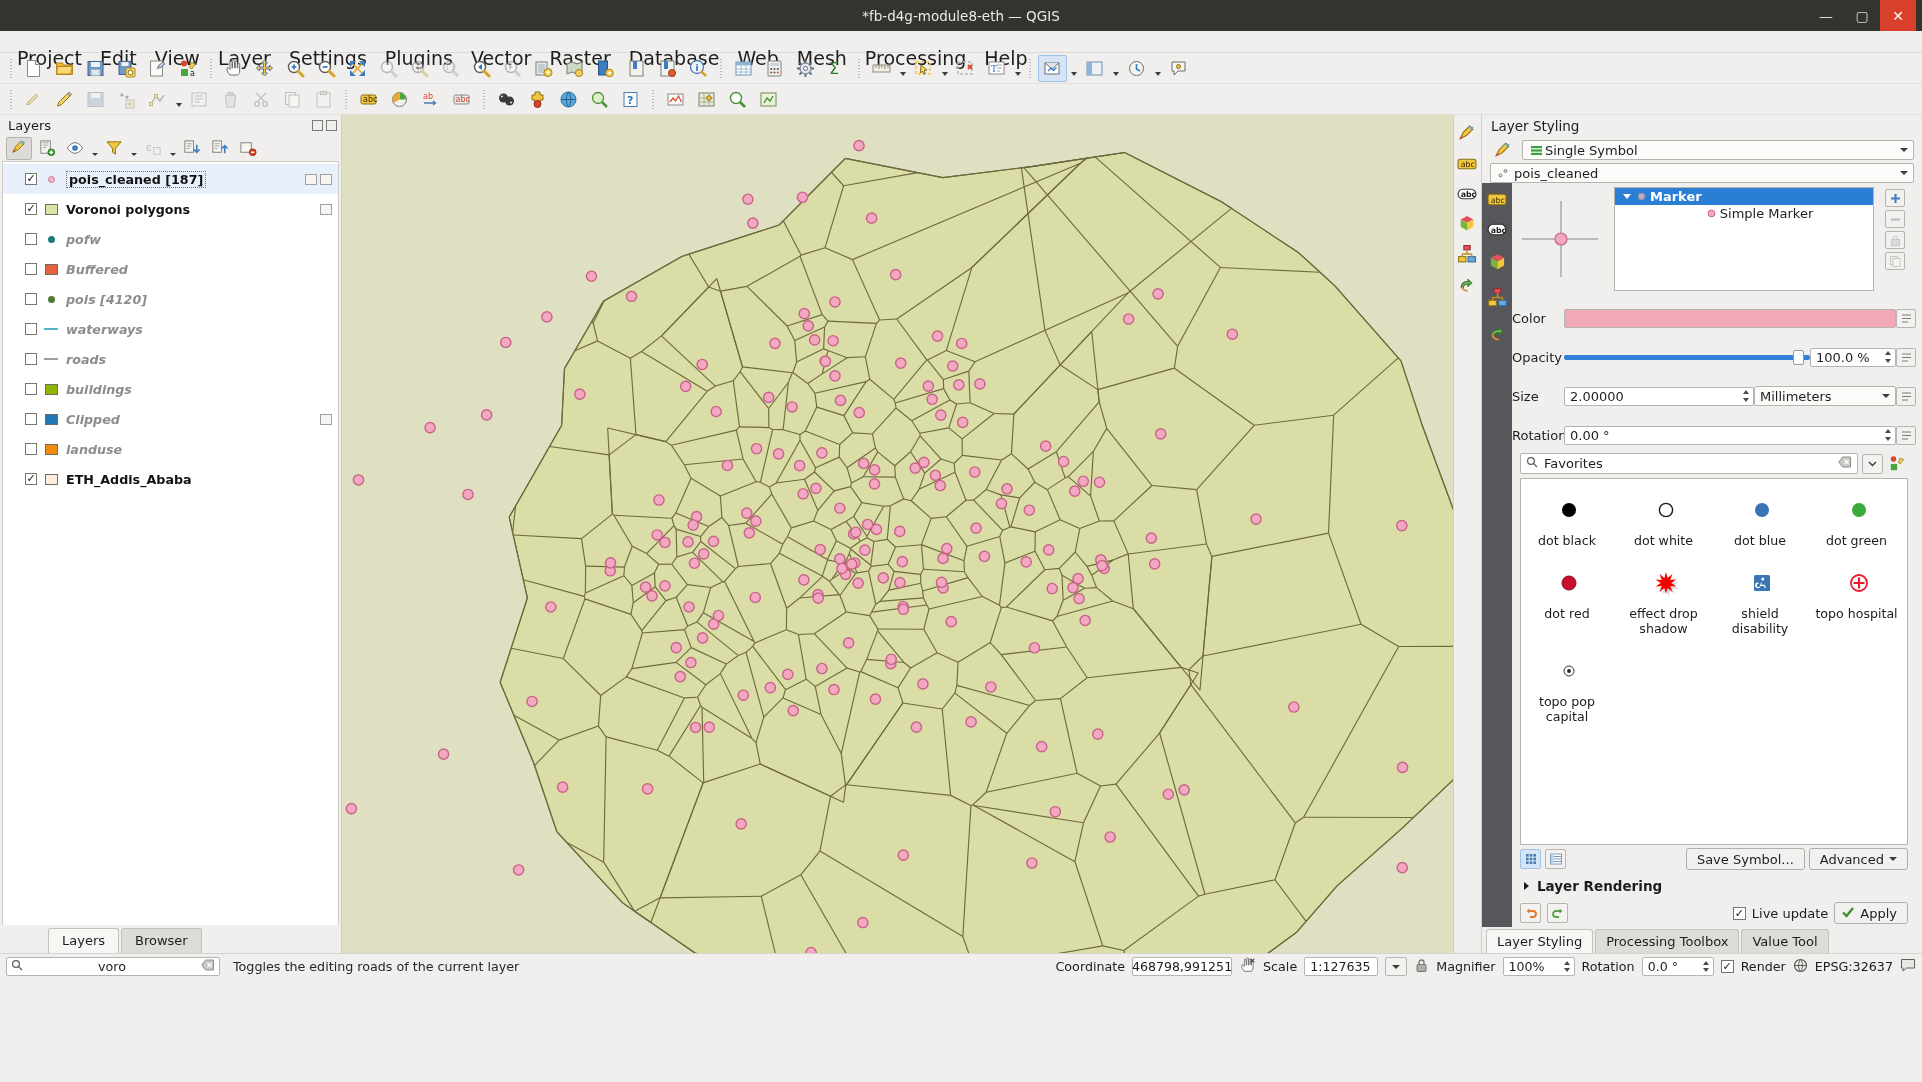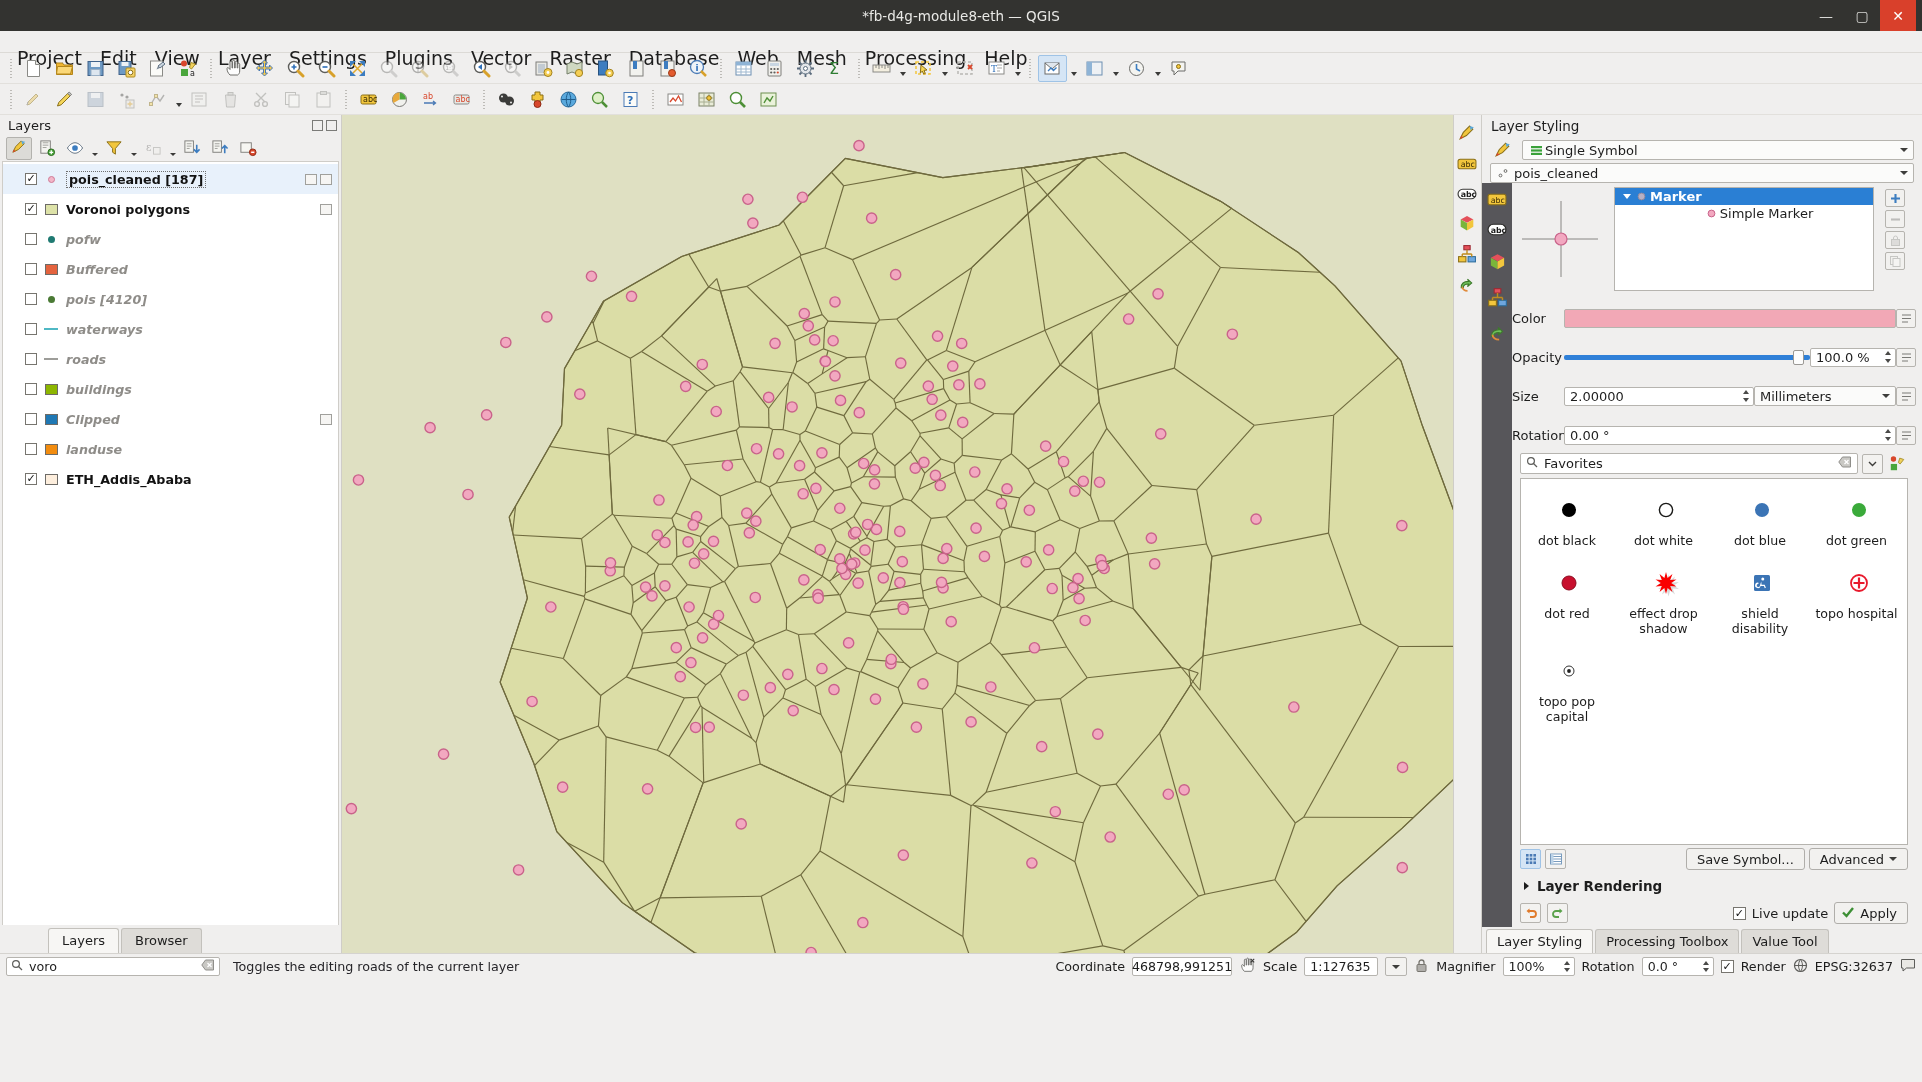--- a/index.html
+++ b/index.html
@@ -2031,21 +2031,21 @@
 </div>
 
 <div id="statusbar">
   <div class="sb-search">
     <span>
       <svg width="12" height="12" viewBox="0 0 12 12">
           <circle cx="5" cy="5" r="3.4" fill="none" stroke="#5d5d5a" stroke-width="1.2"></circle>
           <path d="M7.5 7.5L11 11" stroke="#5d5d5a" stroke-width="1.3"></path>
         </svg>
     </span>
-    <span style="flex:1;font-size:12.7px;">voro</span>
+    <span style="flex:1;font-size:12.7px;text-align:center;">voro</span>
     <span>
       <svg width="14" height="12" viewBox="0 0 14 12">
           <path d="M4.5 1h8v10h-8L0.8 6z" fill="#c9c8c4" stroke="#8f8e8a"></path>
           <path d="M6.5 4l4 4M10.5 4l-4 4" stroke="#fff" stroke-width="1.2"></path>
         </svg>
     </span>
   </div>
   <span class="sb-msg">Toggles the editing roads of the current layer</span>
   <div style="flex:1;"></div>
   <span class="sb-lbl">Coordinate</span>

